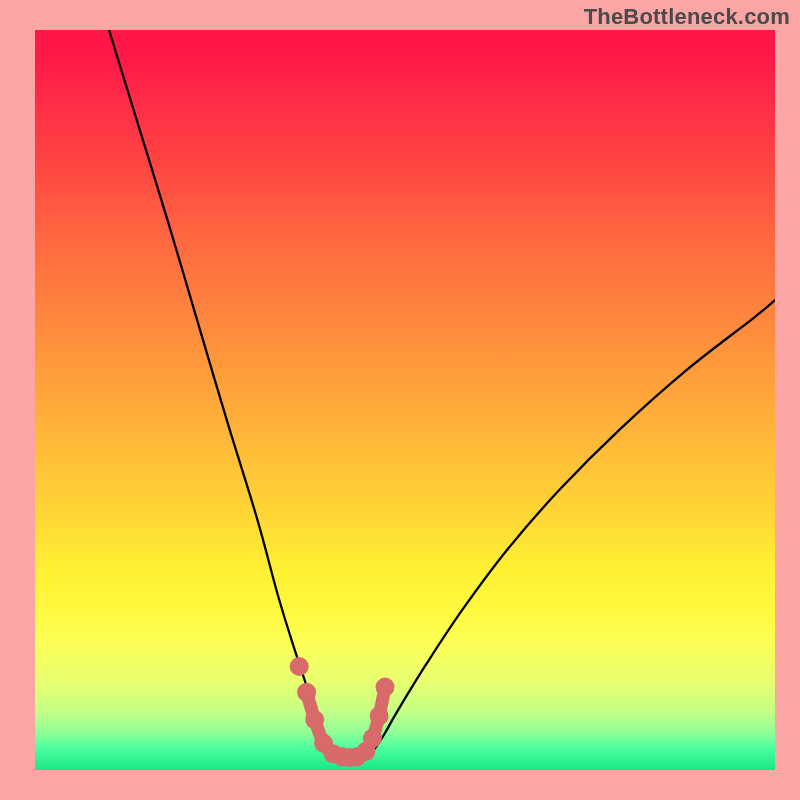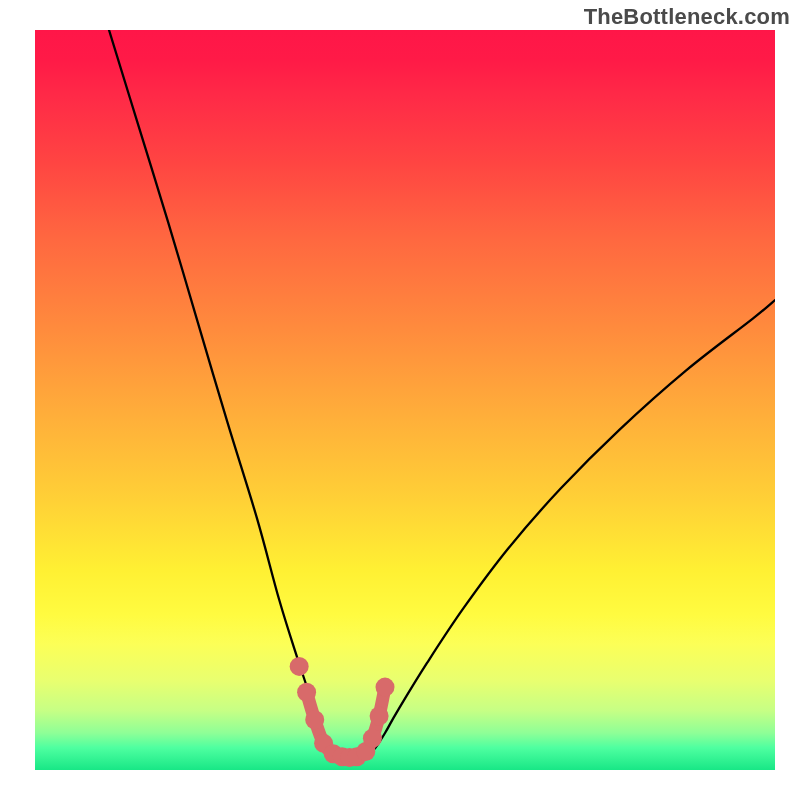--- a/index.html
+++ b/index.html
@@ -8,21 +8,21 @@
     width: 800px;
     height: 800px;
     overflow: hidden;
     background: #000;
     font-family: Arial, Helvetica, sans-serif;
   }
   .frame {
     position: relative;
     width: 800px;
     height: 800px;
-    background: #ffffff;
+    background: #fca5a5;
   }
   .watermark {
     position: absolute;
     top: 4px;
     right: 10px;
     color: #4a4a4a;
     font-size: 22px;
     font-weight: 600;
     letter-spacing: 0.2px;
     z-index: 10;

